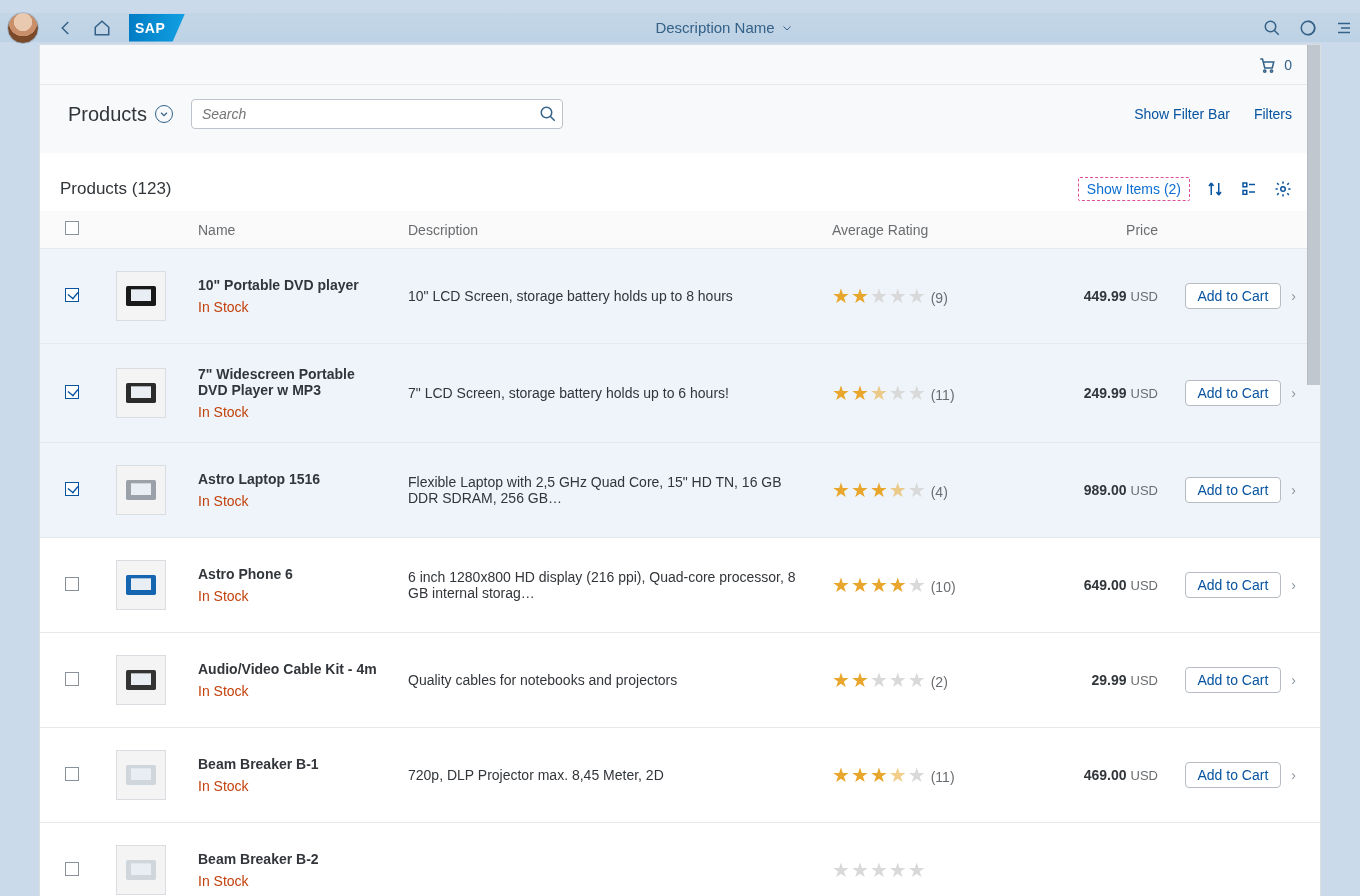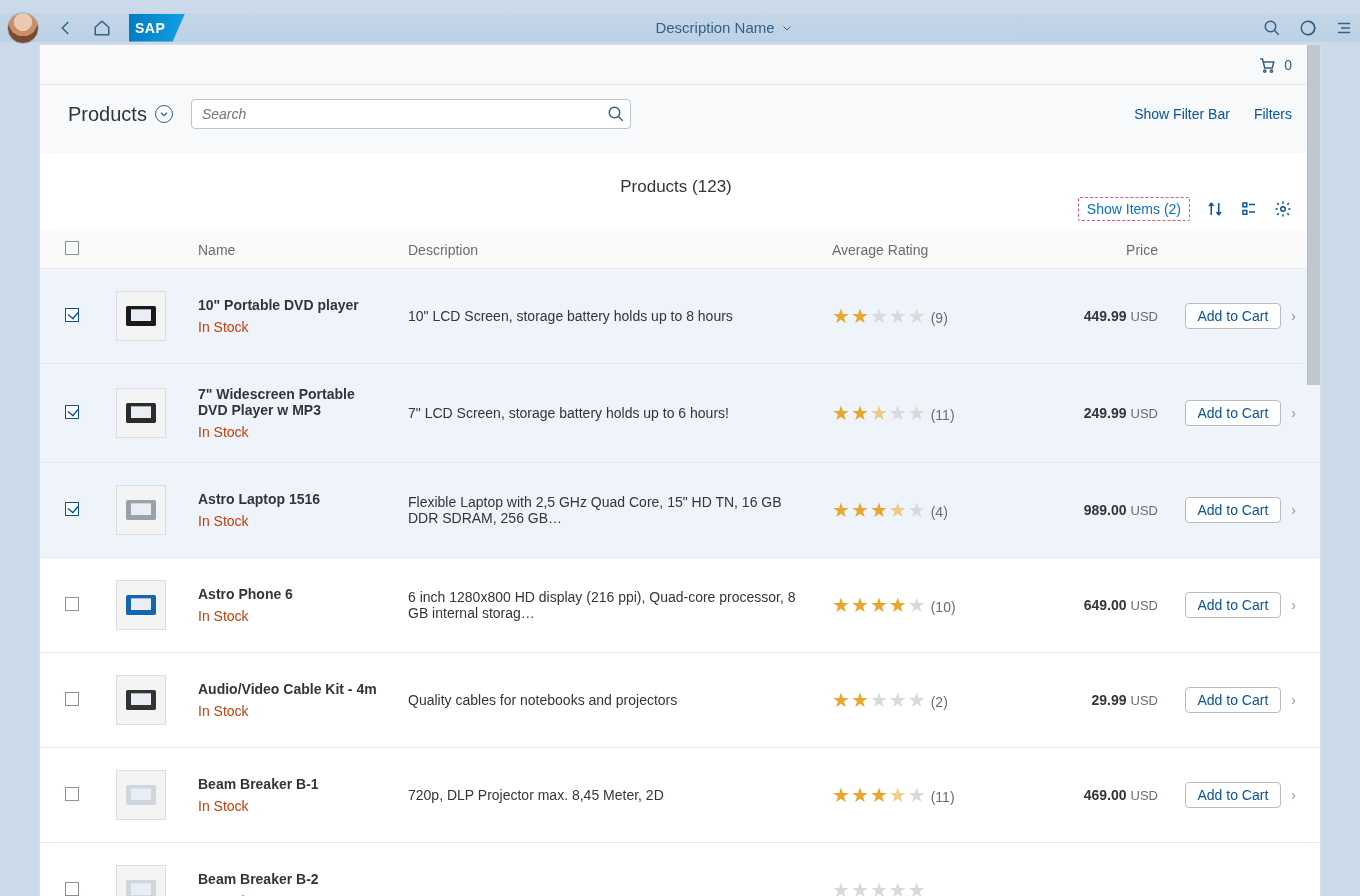--- a/index.html
+++ b/index.html
@@ -60,33 +60,33 @@
     display:flex; align-items:center; padding: 14px 28px 24px 28px;
     background: #f7f9fb;
   }
   .variant { display:flex; align-items:center; gap:8px; font-size:20px; color:#32363a; }
   .variant-icon {
     width:18px; height:18px; border:1px solid #346187; border-radius:50%;
     display:inline-flex; align-items:center; justify-content:center; color:#346187;
   }
   .search-wrap { margin-left: 18px; position: relative; }
   .search-input {
-    width: 440px; height: 30px; border:1px solid #bcc3ca; border-radius:4px;
+    width: 372px; height: 30px; border:1px solid #bcc3ca; border-radius:4px;
     padding: 0 34px 0 10px; font-size:14px; font-style: italic; color:#6a6d70;
   }
   .search-icon-btn {
     position:absolute; right:6px; top:50%; transform:translateY(-50%);
     width:18px; height:18px; color:#346187; cursor:pointer;
   }
   .filter-actions { margin-left:auto; display:flex; gap:24px; }
   .link { color:#0854a0; cursor:pointer; }
   
   .table-wrap { flex:1; overflow-y:auto; position:relative; padding: 0 0 0 0; }
   .table-toolbar {
-    display:flex; align-items:center; padding: 24px 28px 10px 20px; flex-direction: column;
+    display:flex; align-items:center; padding: 24px 28px 10px 20px;
   }
   .table-title { font-size:17px; color:#32363a; }
   .toolbar-right { margin-left:auto; display:flex; align-items:center; gap:16px; }
   .show-items {
     color:#0a6ed1; cursor:pointer;
     border: 1.5px dashed #e0509a; padding: 3px 8px; border-radius:2px;
   }
   .tool-icon { width:18px; height:18px; color:#0854a0; cursor:pointer; }
   table { width: calc(100% - 0px); border-collapse: collapse; }
   thead th {

